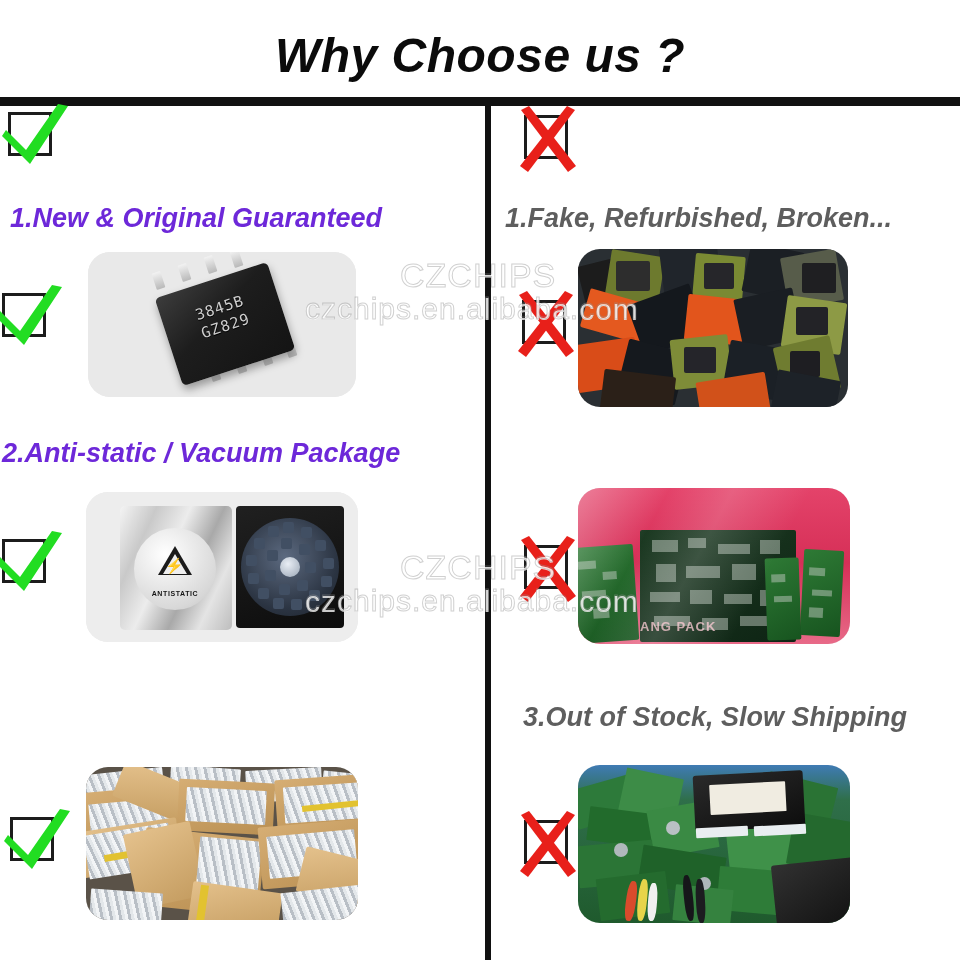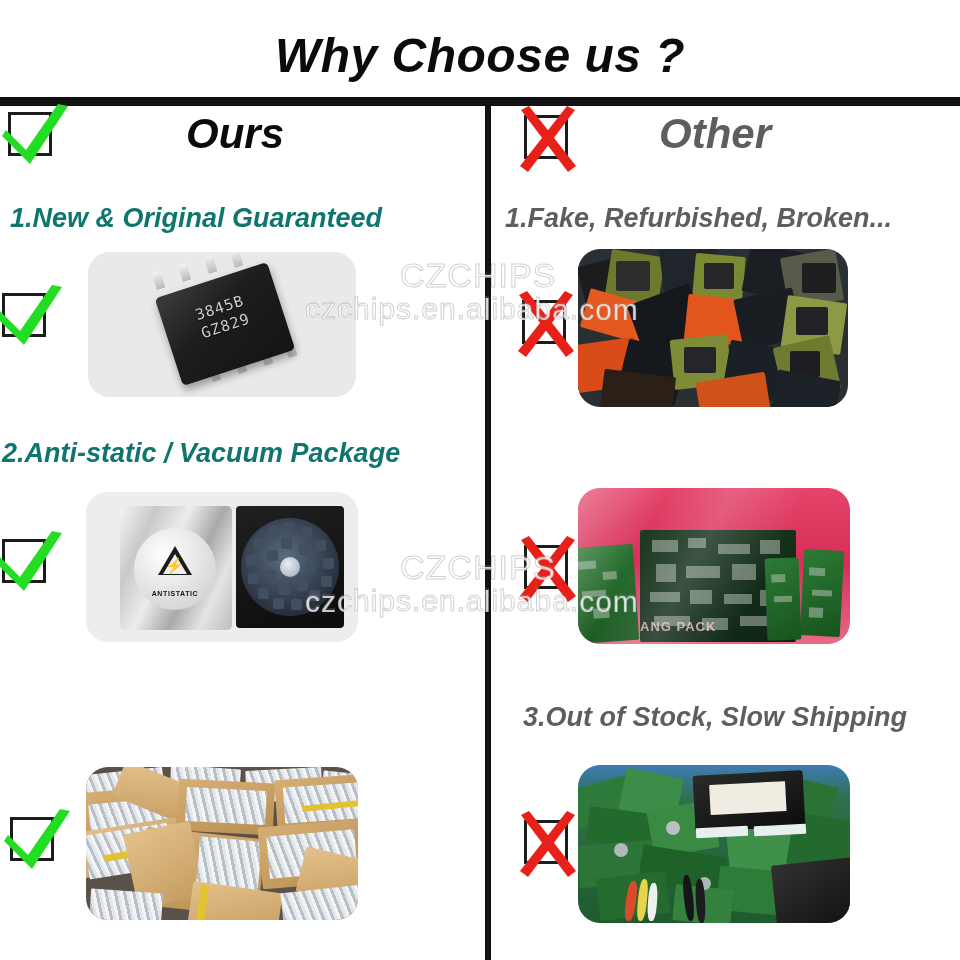--- a/index.html
+++ b/index.html
@@ -78,21 +78,21 @@
 
   
   .feat {
     position: absolute;
     font-size: 27px;
     font-weight: bold;
     font-style: italic;
     line-height: 1.18;
     white-space: nowrap;
   }
-  .feat.left  { color: #0f766e; }
+  .feat.left  { color: #6d28d9; }
   .feat.right { color: #5e5e5e; }
 
   .feat-r1l { left: 10px;  top: 203px; }
   .feat-r1r { left: 505px; top: 203px; }
   .feat-r2l { left: 2px;   top: 438px; }
   .feat-r2r { left: 592px; top: 438px; }
   .feat-r3l { left: 55px;  top: 688px; width: 380px; text-align: center; white-space: normal; }
   .feat-r3r { left: 503px; top: 702px; margin-left: 20px; }
 
   
@@ -341,22 +341,20 @@
 </head>
 <body>
 
 <div id="page">
 
   <div class="title">Why Choose us ?</div>
 
   <div class="hrule"></div>
   <div class="vrule"></div>
 
-  <div class="col-head ours">Ours</div>
-  <div class="col-head other">Other</div>
 
   <div class="mark-box cb-head"></div>
   <div class="mark-glyph cg-head">
     <svg width="80" height="72" viewBox="0 0 80 72">
       <path d="M6 36 L10 30 L30 50 L62 4 L72 6 L34 64 Z" fill="#22dd22"></path>
     </svg>
   </div>
 
   <div class="mark-box xb-head"></div>
   <div class="mark-glyph xg-head">

